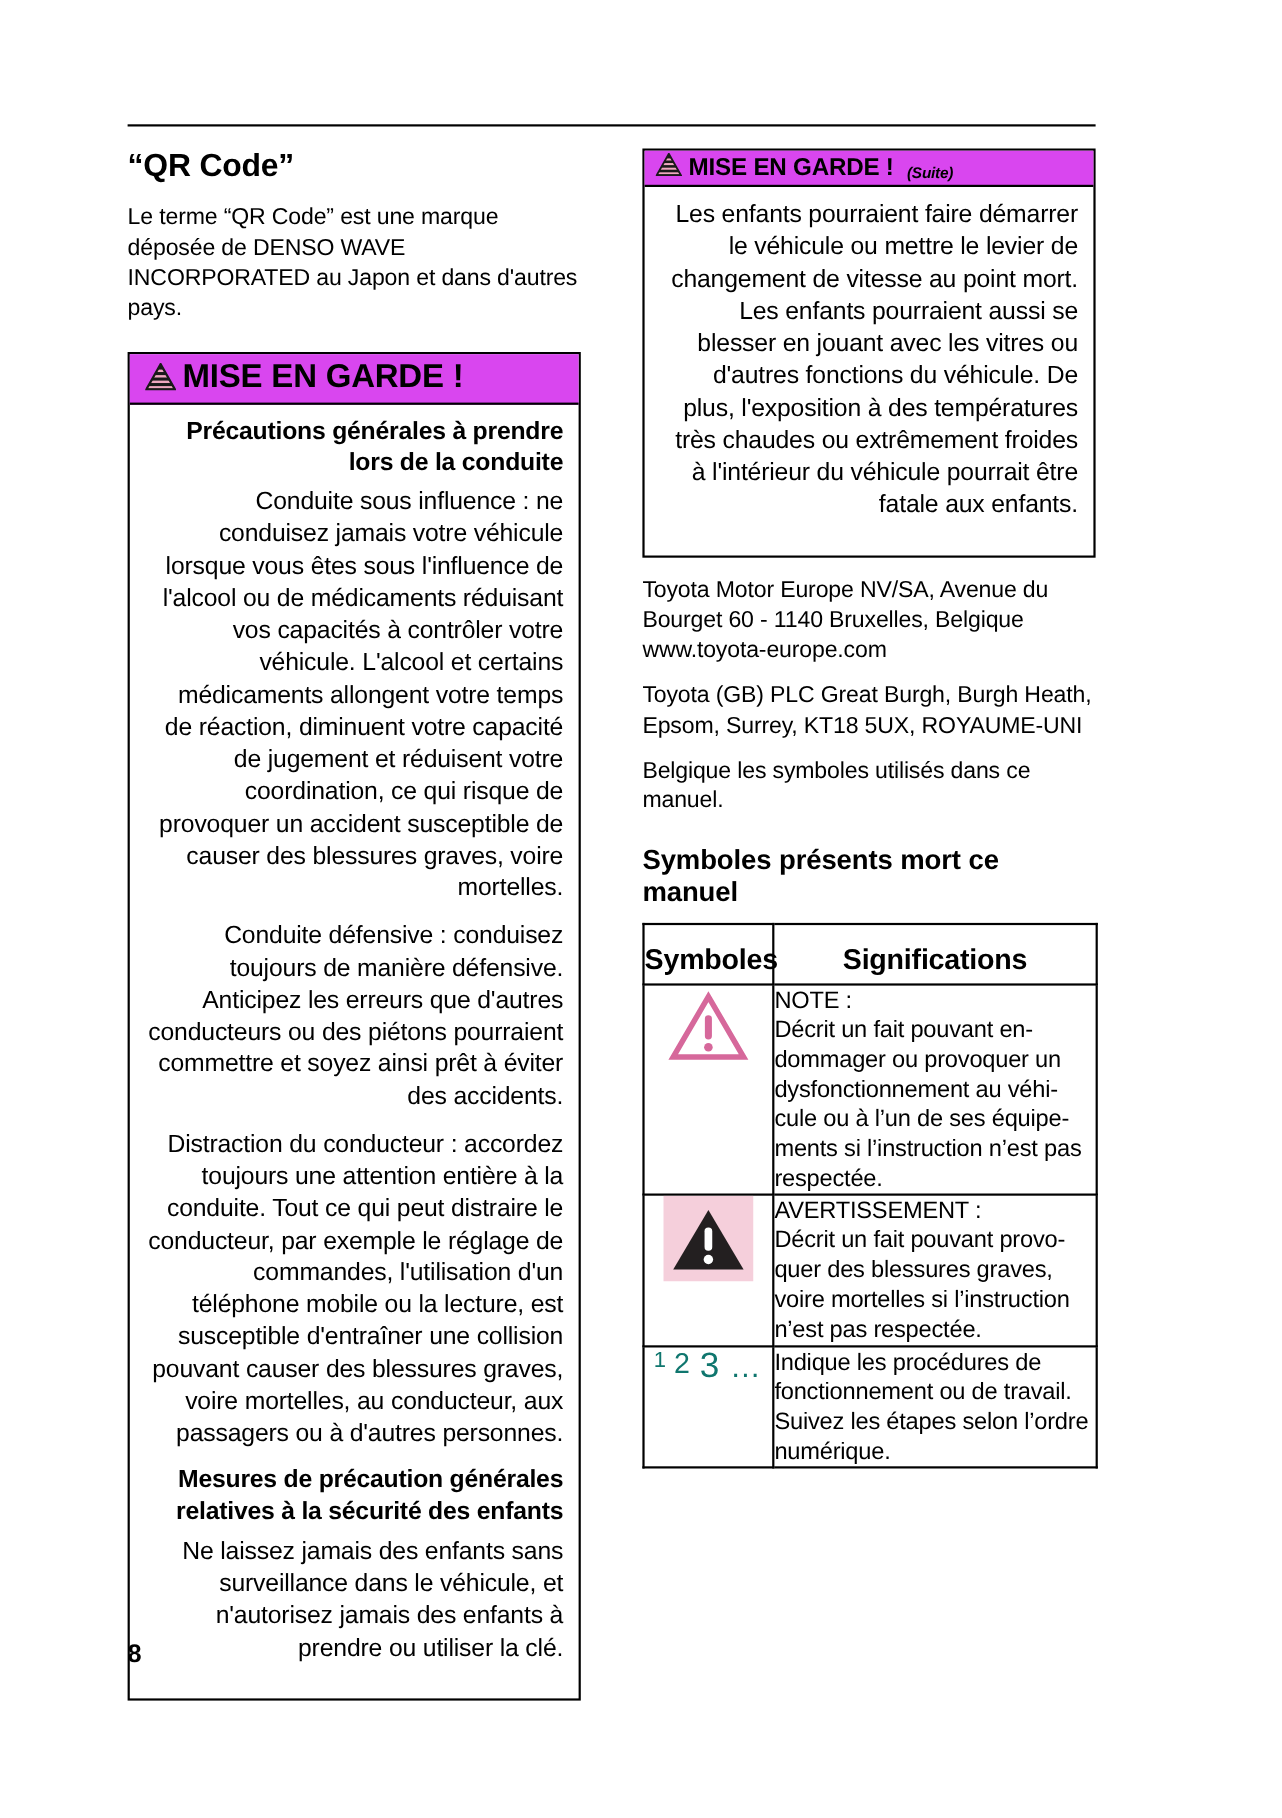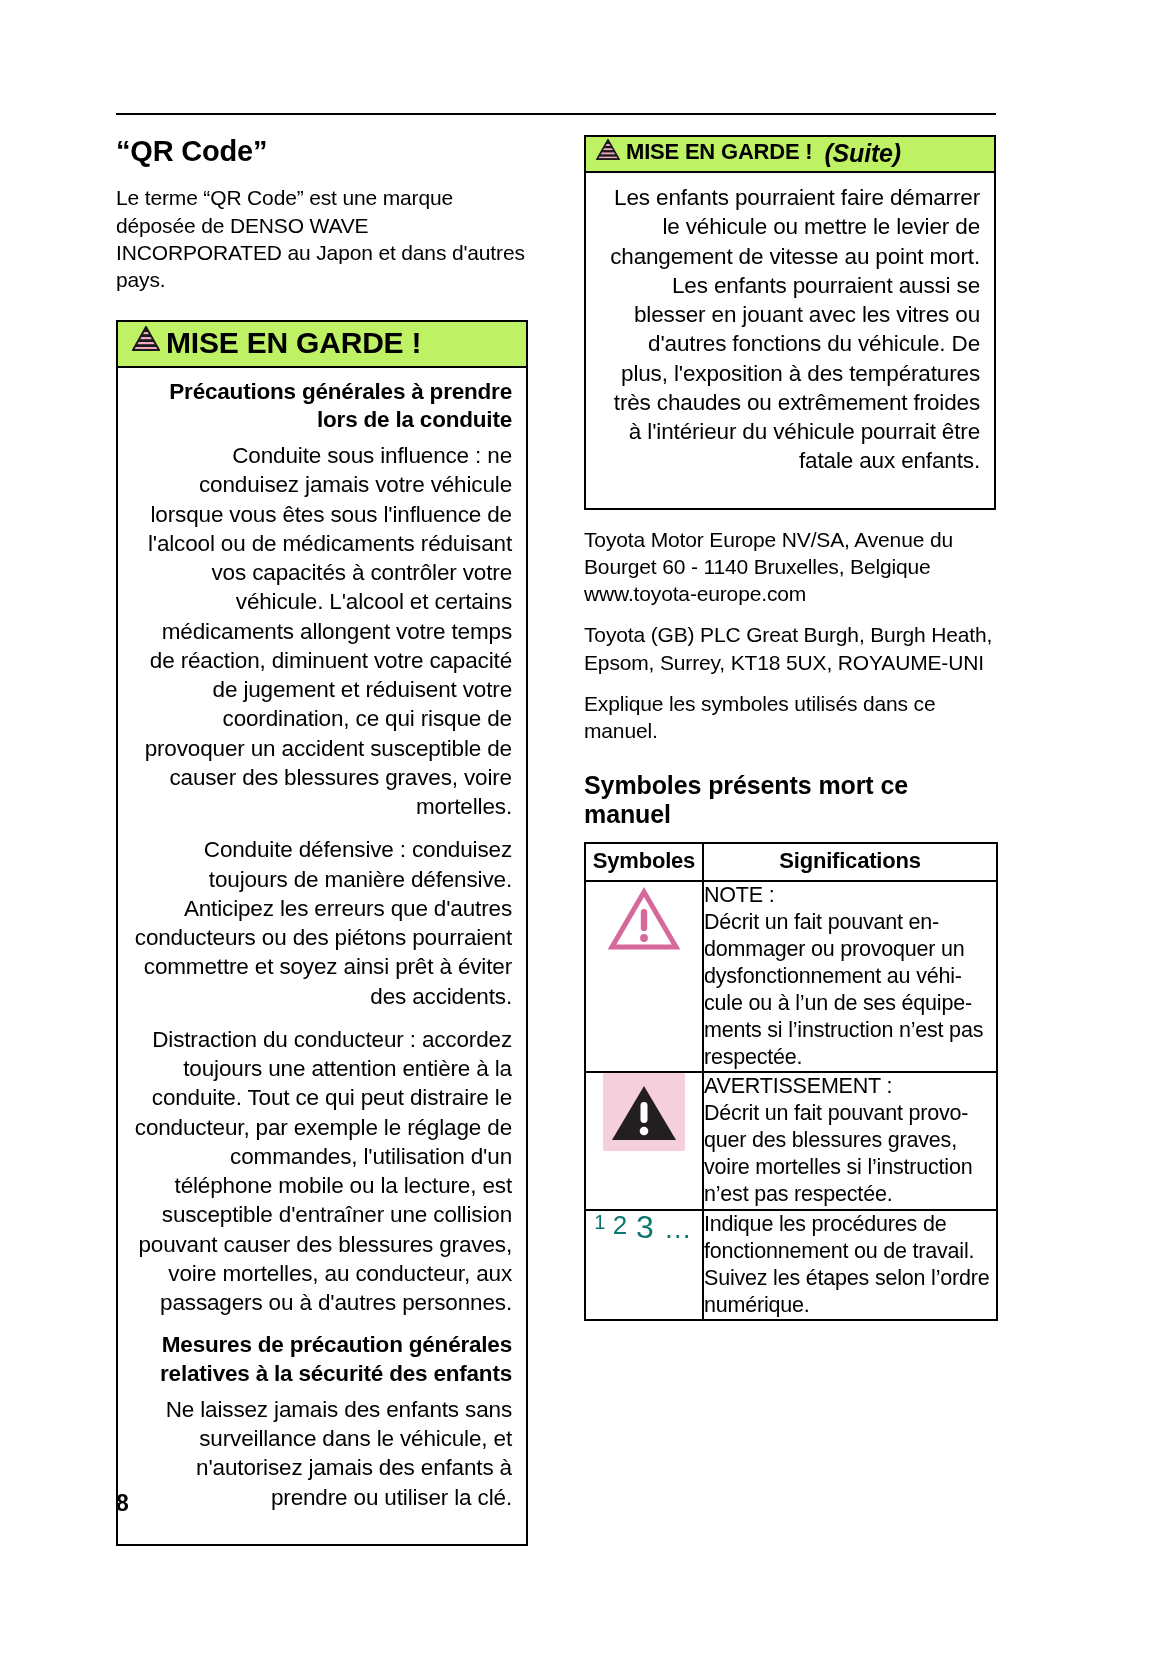--- a/index.html
+++ b/index.html
@@ -65,43 +65,43 @@
   }
   p.body:last-child { margin-bottom: 0; }
 
   
   .warn-box {
     border: 2px solid #000;
     background: #fff;
     box-sizing: border-box;
   }
   .warn-head {
-    background: #bef264;
+    background: #d946ef;
     border-bottom: 2px solid #000;
     display: flex;
-    align-items: flex-start;
+    align-items: flex-end;
     box-sizing: border-box;
   }
   .warn-head.big { padding: 4px 10px 6px 14px; }
   .warn-head.small { padding: 2px 8px 3px 10px; }
 
   .tri-icon {
     display: inline-block;
     flex: 0 0 auto;
     margin-right: 6px;
   }
   .warn-title {
     font-weight: bold;
     letter-spacing: -0.2px;
     white-space: nowrap;
   }
   .warn-head.big .warn-title { font-size: 30px; }
   .warn-head.small .warn-title { font-size: 22px; }
   .warn-suite {
-    font-size: 25px;
+    font-size: 14px;
     font-weight: bold;
     font-style: italic;
     margin-left: 12px;
     letter-spacing: -0.2px;
   }
   .warn-body {
     padding: 10px 14px 32px 14px;
     text-align: right;
   }
   .warn-body p.body { font-size: 22.5px; }
@@ -121,23 +121,23 @@
     table-layout: fixed;
     margin-top: 10px;
   }
   table.symbols th,
   table.symbols td {
     border: 2px solid #000;
     padding: 0;
     vertical-align: top;
   }
   table.symbols th {
-    font-size: 22px;
-    font-weight: bold;
-    padding: 4px 0 6px 0;
+    font-size: 26px;
+    font-weight: bold;
+    padding: 16px 0 6px 0;
     text-align: center;
     letter-spacing: -0.2px;
   }
   .c-sym { width: 118px; }
   .c-mean { width: 294px; }
   td.sym-cell {
     text-align: center;
     vertical-align: middle;
     padding: 12px 6px;
   }
@@ -240,21 +240,21 @@
       <div class="warn-body">
         <p class="body">Les enfants pourraient faire démarrer le véhicule ou mettre le levier de changement de vitesse au point mort. Les enfants pourraient aussi se blesser en jouant avec les vitres ou d'autres fonctions du véhicule. De plus, l'exposition à des températures très chaudes ou extrêmement froides à l'intérieur du véhicule pourrait être fatale aux enfants.</p>
       </div>
     </div>
 
     <p class="body" style="margin-top:16px;">Toyota Motor Europe NV/SA, Avenue du Bourget 60 - 1140 Bruxelles, Belgique www.toyota-europe.com</p>
 
     <p class="body">Toyota (GB) PLC Great Burgh, Burgh Heath, Epsom, Surrey, KT18 5UX, ROYAUME-UNI</p>
 
 
-    <p class="body">Explique les symboles utilisés dans ce manuel.</p>
+    <p class="body">Belgique les symboles utilisés dans ce manuel.</p>
 
     <h2 class="sub-title">Symboles présents mort ce manuel</h2>
 
     <table class="symbols">
       <colgroup>
         <col class="c-sym">
           <col class="c-mean">
       </colgroup>
       <thead>
         <tr>

